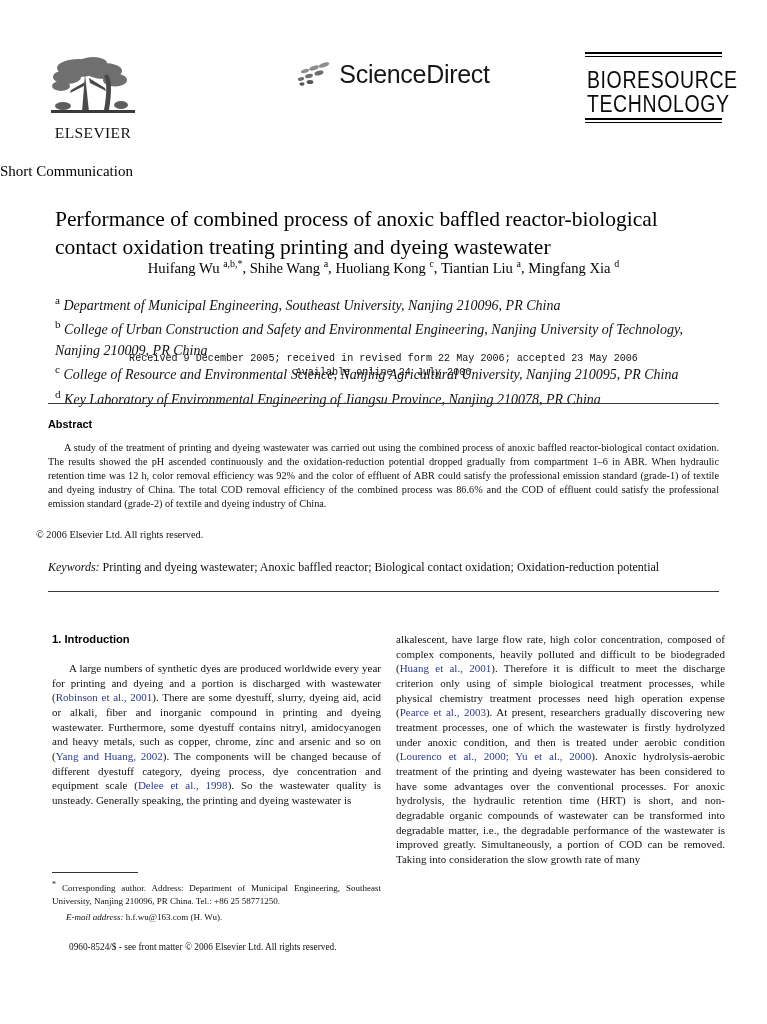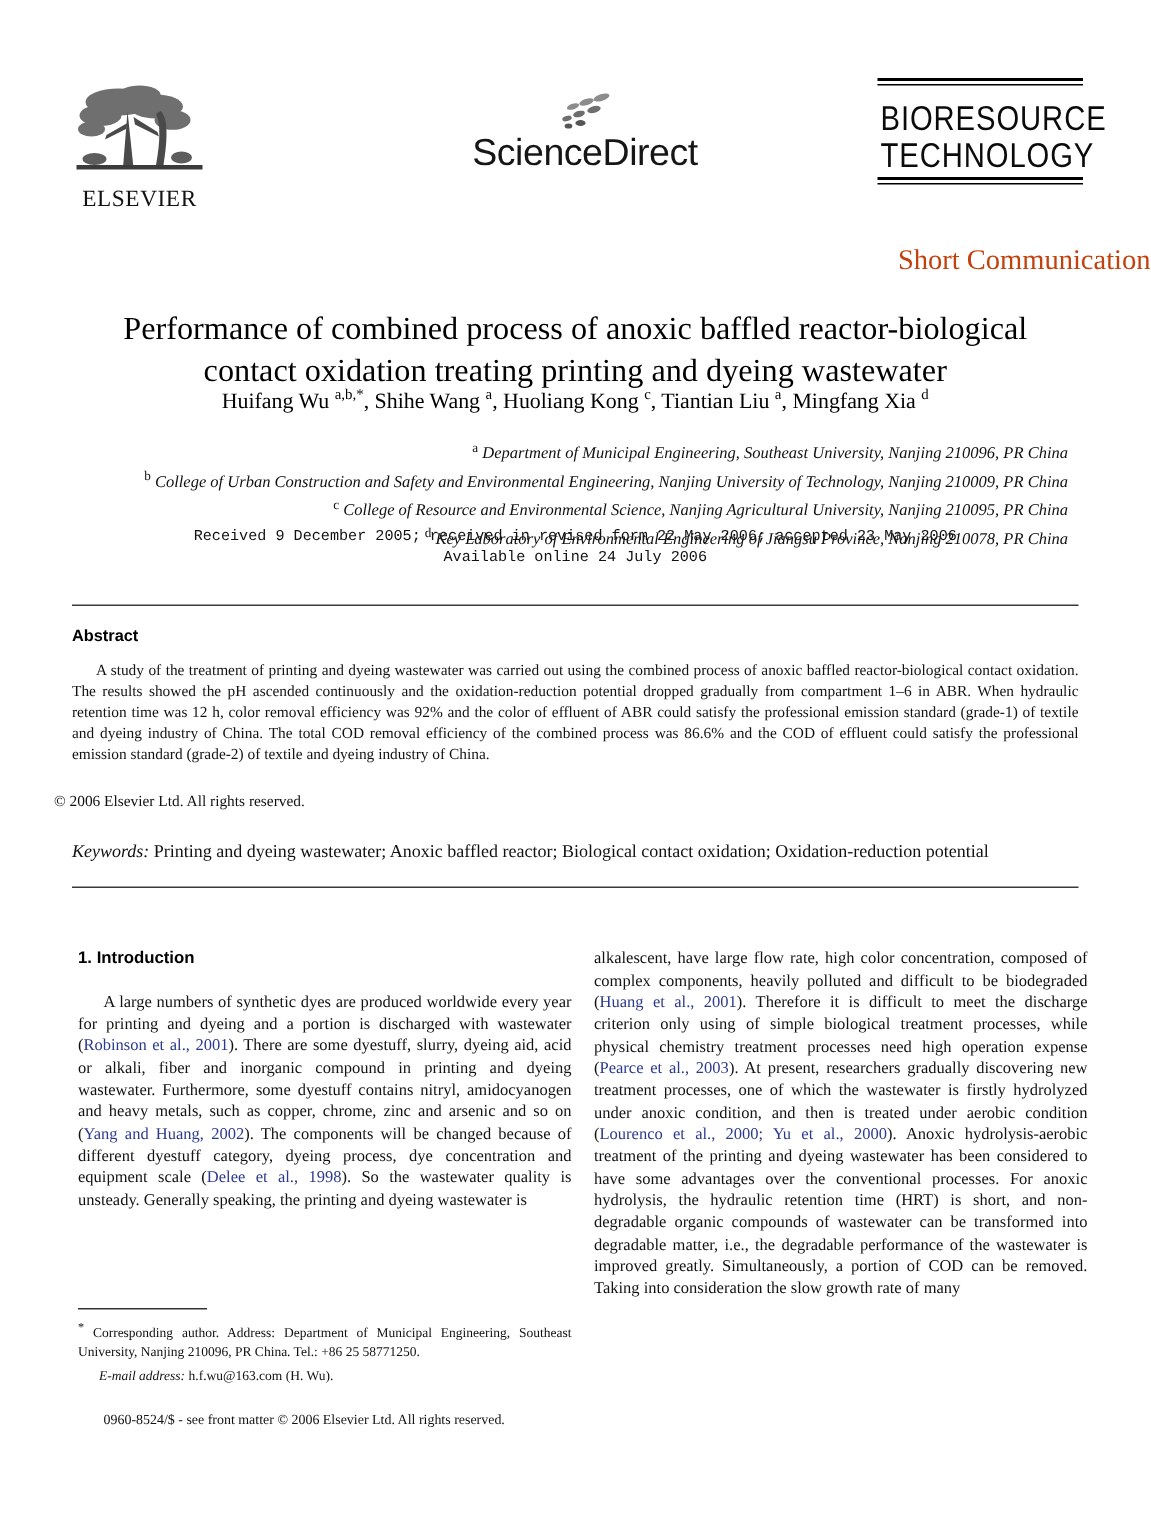--- a/index.html
+++ b/index.html
@@ -64,21 +64,20 @@
     font-size: 11.2px;
     color: #1b1b1b;
     letter-spacing: 0.1px;
   }
   .sd-logo-row {
     margin-top: 7px;
     display: flex;
     align-items: center;
     justify-content: center;
     gap: 3px;
-    flex-direction: column;
   }
   .sd-swoosh {
     width: 46px;
     height: 26px;
     display: block;
   }
   .sd-word {
     font-family: "Liberation Sans", sans-serif;
     font-size: 25px;
     font-weight: 400;
@@ -123,50 +122,50 @@
     font-stretch: condensed;
     transform: scaleY(1.18);
     transform-origin: left top;
   }
 
   
   .short-comm {
     position: absolute;
     left: 0; top: 163px;
     width: 767px;
-    text-align: right;
-    font-size: 19px;
-    color: #c2410c;
+    text-align: left;
+    font-size: 15px;
+    color: #000000;
   }
   .title {
     position: absolute;
     left: 55px; top: 192px;
     width: 657px;
-    text-align: center;
+    text-align: left;
     font-size: 21.5px;
     line-height: 1.30;
     color: #000;
     font-weight: 400;
   }
   .authors {
     position: absolute;
     left: 55px; top: 258px;
     width: 657px;
     text-align: center;
     font-size: 14.6px;
     color: #000;
   }
   .authors sup { font-size: 0.68em; vertical-align: super; }
   .affils {
     position: absolute;
     left: 55px; top: 292px;
     width: 657px;
-    text-align: right;
+    text-align: left;
     font-style: italic;
-    font-size: 11px;
+    font-size: 14px;
     line-height: 1.48;
     color: #111;
   }
   .affils sup { font-size: 0.8em; vertical-align: super; font-style: normal;}
   .dates {
     position: absolute;
     left: 55px; top: 352px;
     width: 657px;
     text-align: center;
     font-size: 10.1px;

